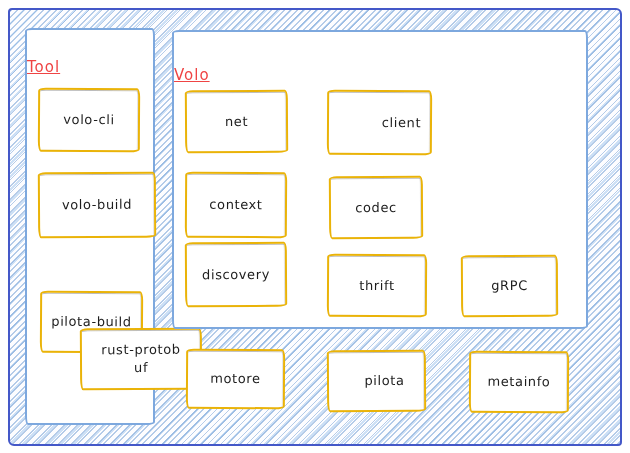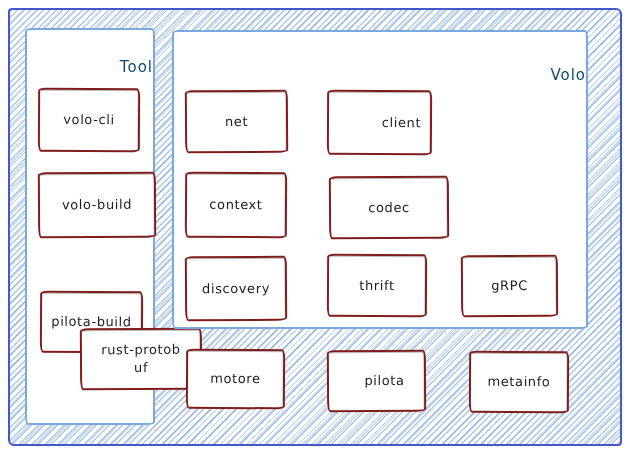--- a/index.html
+++ b/index.html
@@ -18,29 +18,29 @@
   }
   
   .panel{
     position:absolute;box-sizing:border-box;background:#ffffff;
     border:2px solid #7da8de;
     border-radius:7px 3px 8px 3px / 3px 8px 3px 9px;
   }
   .panel-tool{left:15px;top:18px;width:130px;height:397px;}
   .panel-volo{left:162px;top:20px;width:416px;height:299px;}
   .panel-title{
-    position:absolute;left:0;width:100%;text-align:right;
-    font-size:15px;letter-spacing:1px;color:#0c4a6e;
+    position:absolute;left:0;width:100%;text-align:left;
+    font-size:15px;letter-spacing:1px;color:#ef4444;text-decoration:underline;
   }
   .panel-tool .panel-title{top:28px;}
   .panel-volo .panel-title{top:34px;}
   
   .box{
     position:absolute;box-sizing:border-box;background:#ffffff;
-    border:2px solid #7f1d1d;
+    border:2px solid #eab308;
     border-radius:8px 3px 10px 3px / 3px 9px 3px 11px;
     box-shadow: inset 0 1px 0 rgba(110,110,110,0.45), inset -1px 0 0 rgba(110,110,110,0.2);
     display:flex;align-items:center;justify-content:center;text-align:center;
   }
   .box .lbl{
     font-size:13px;letter-spacing:0.6px;line-height:1.35;
     word-break:break-all;padding:0 3px;
   }
   .lbl-narrow{max-width:84px;}
   .tilt-a{transform:rotate(0.35deg);}
@@ -48,23 +48,23 @@
   
   .b-volo-cli{left:11px;top:58px;width:102px;height:64px;}
   .b-volo-build{left:11px;top:142px;width:118px;height:66px;}
   .b-pilota-build{left:13px;top:220px;width:103px;height:62px;margin-top:41px;}
   .b-rust-protobuf{left:13px;top:298px;width:122px;height:62px;margin-left:40px;}
   
   .b-net{left:11px;top:58px;width:103px;height:63px;}
   .b-client{left:153px;top:58px;width:105px;height:65px;padding-left:44px;}
   .b-server{left:284px;top:60px;width:100px;height:61px;}
   .b-context{left:11px;top:140px;width:102px;height:66px;}
-  .b-codec{left:155px;top:144px;width:120px;height:63px;}
+  .b-codec{left:155px;top:144px;width:94px;height:63px;}
   .b-protocol{left:284px;top:146px;width:102px;height:62px;}
-  .b-discovery{left:11px;top:224px;width:102px;height:65px;}
+  .b-discovery{left:11px;top:210px;width:102px;height:65px;}
   .b-thrift{left:153px;top:222px;width:100px;height:63px;}
   .b-grpc{left:287px;top:223px;width:97px;height:62px;}
   
   .b-motore{left:176px;top:339px;width:99px;height:60px;}
   .b-pilota{left:317px;top:340px;width:99px;height:62px;padding-left:16px;}
   .b-metainfo{left:459px;top:341px;width:100px;height:62px;}
 </style>
 </head>
 <body>
 

